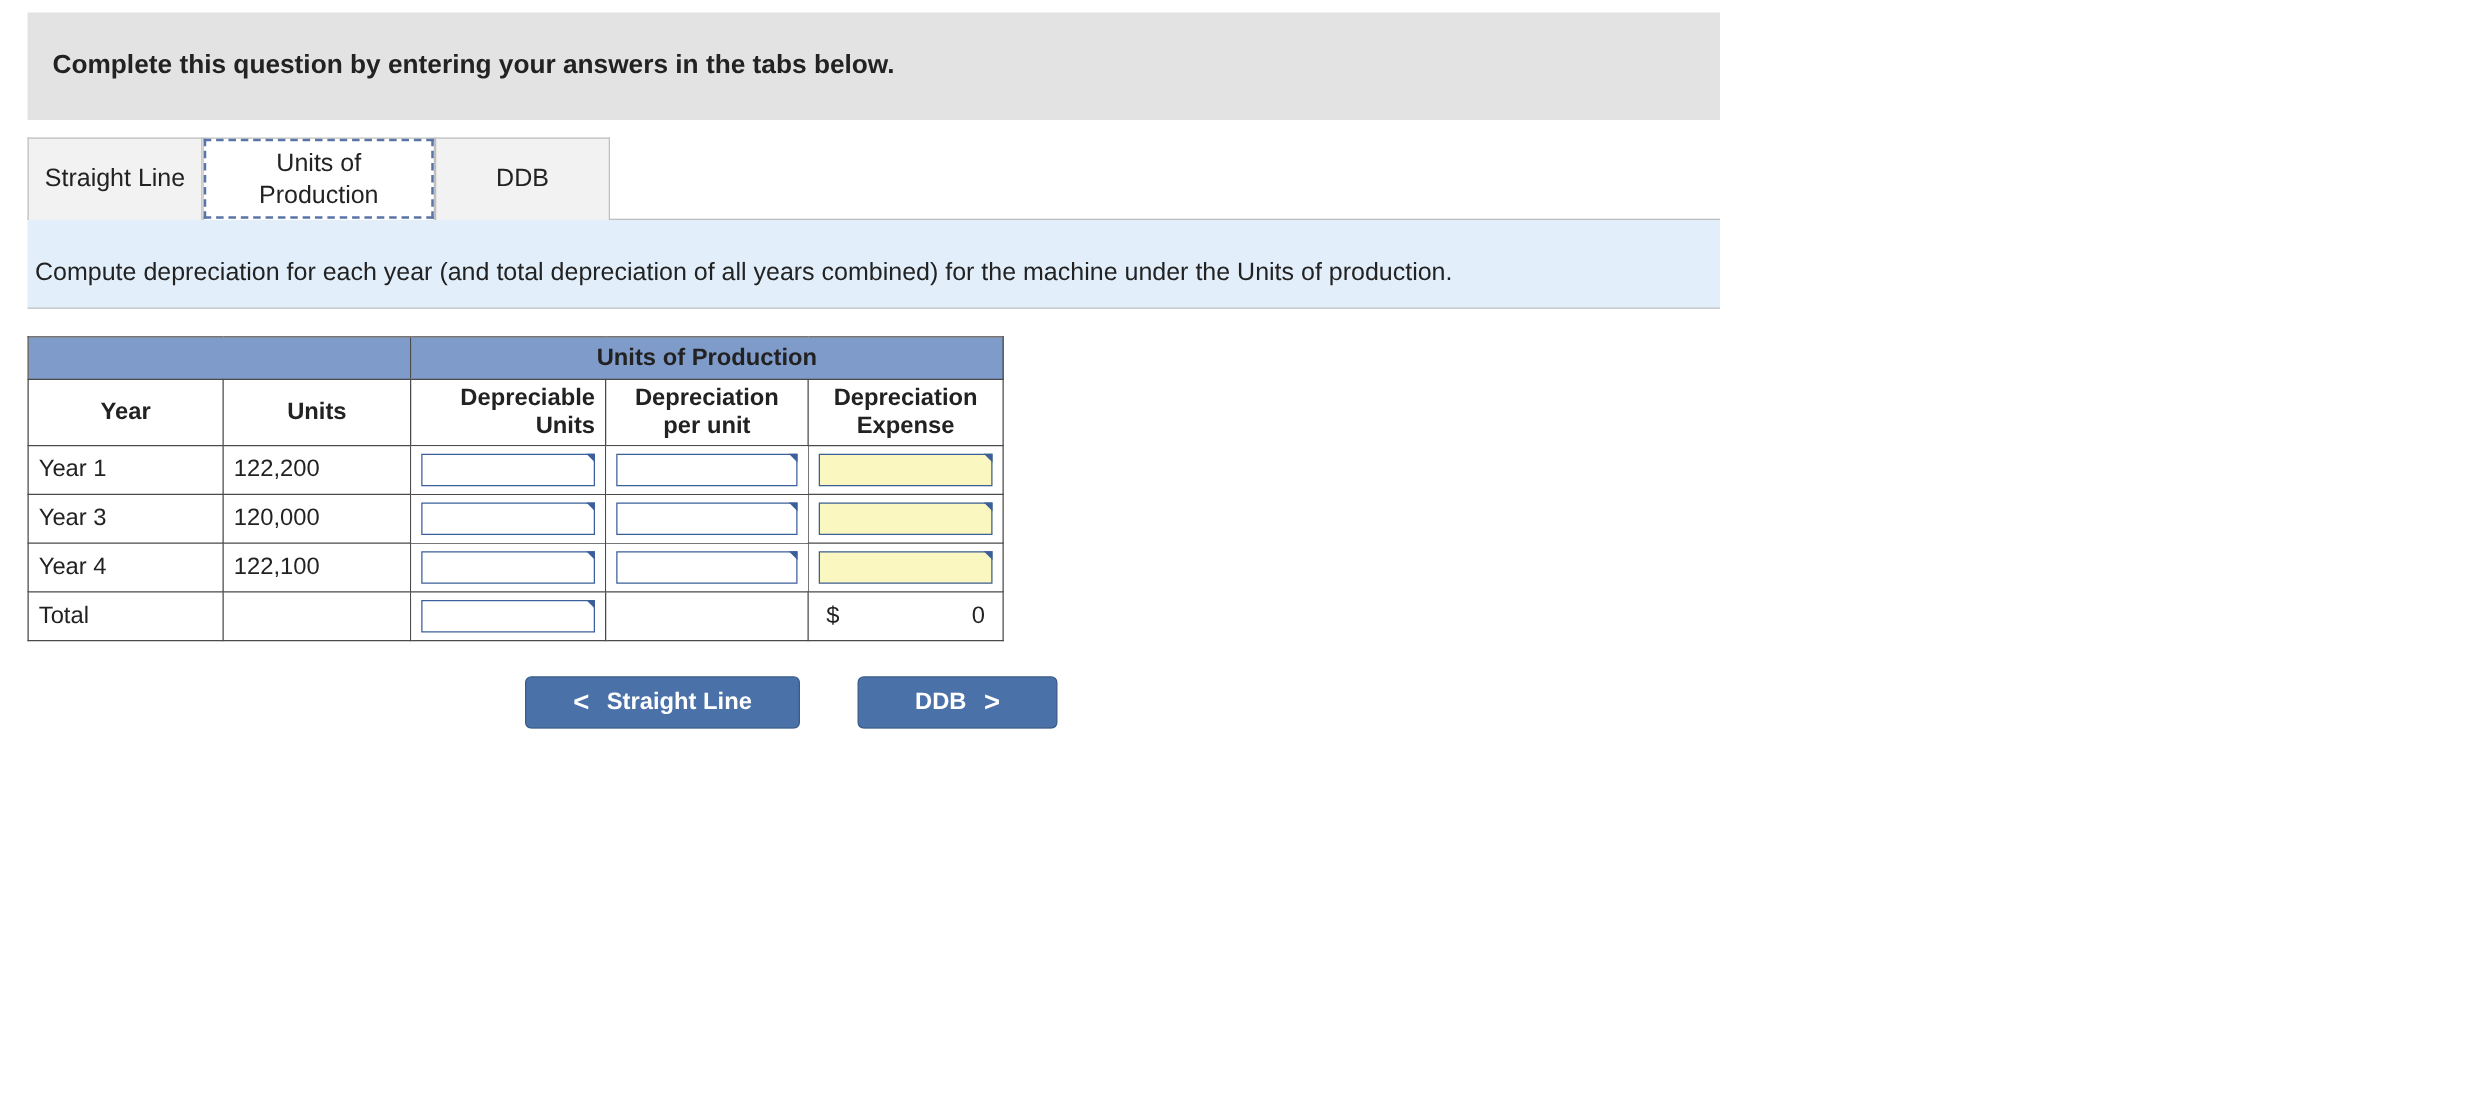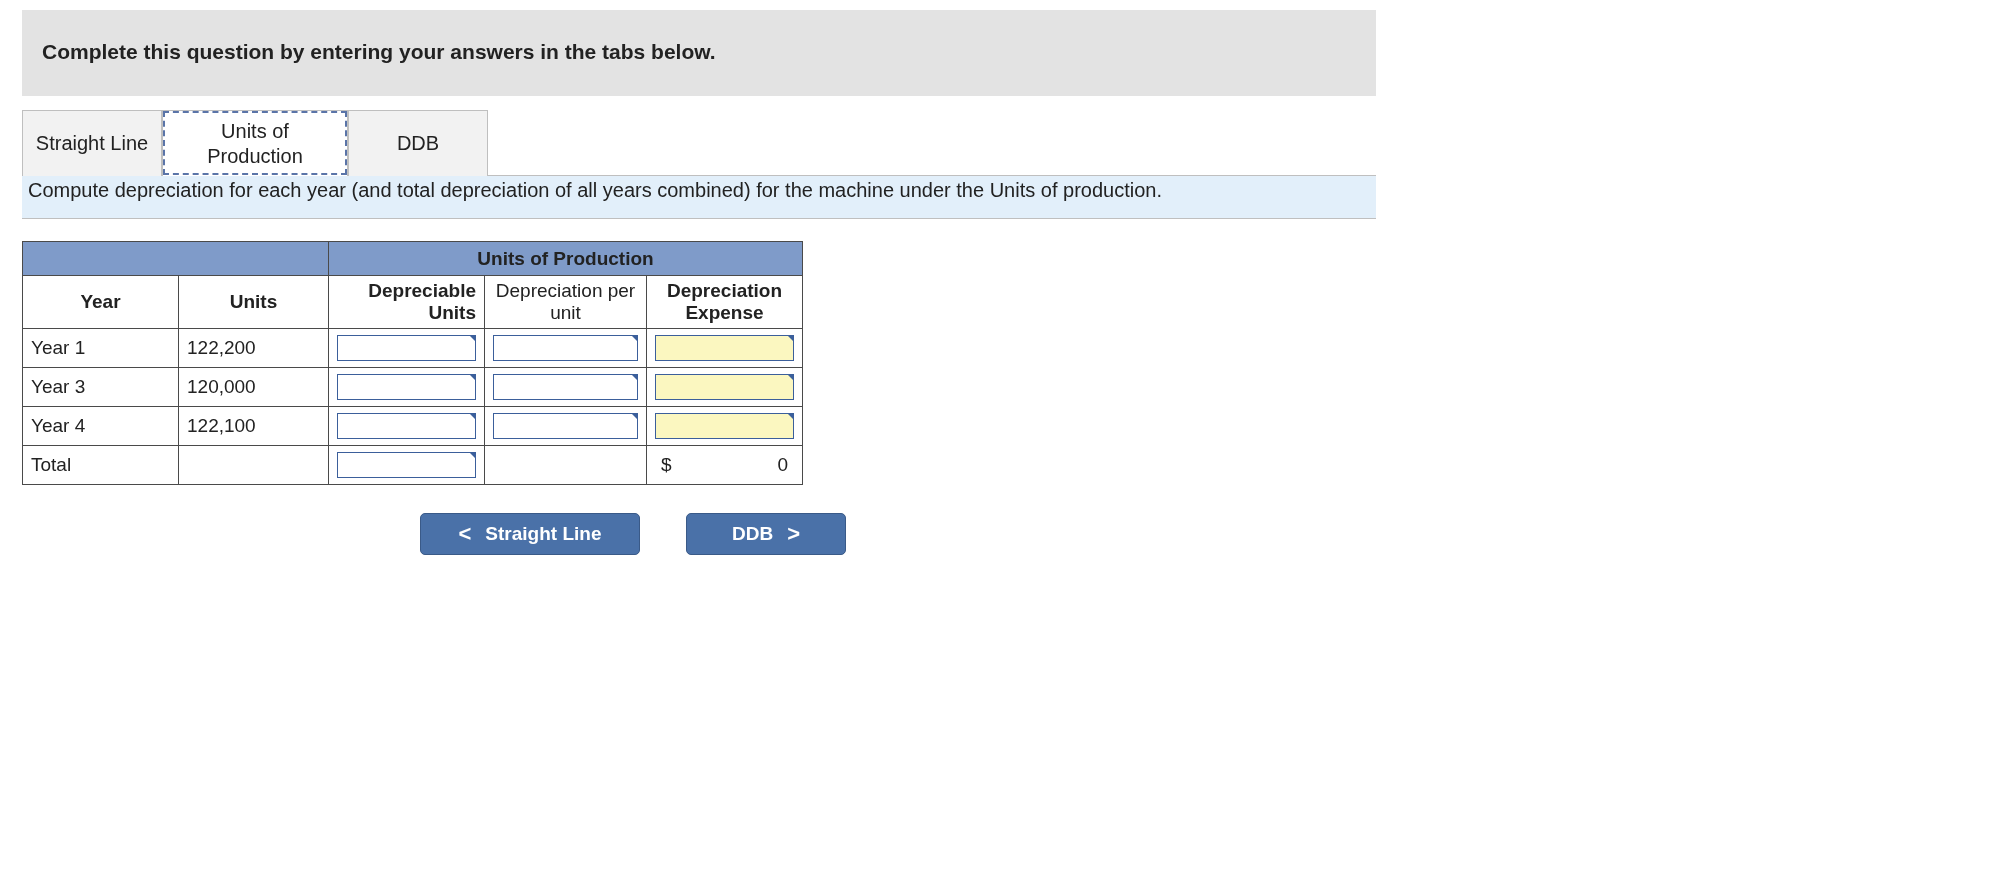--- a/index.html
+++ b/index.html
@@ -51,21 +51,21 @@
     width: 164px;
     line-height: 1.25;
   }
   .tab-last {
     border-right: 1px solid #bfbfbf;
   }
   .sub-instruction {
     background: #e2effa;
     border-top: 1px solid #bfbfbf;
     border-bottom: 1px solid #bfbfbf;
-    padding: 0 6px 14px 6px;
+    padding: 28px 6px 14px 6px;
     font-size: 20px;
     line-height: 1.4;
     margin-top: -1px;
   }
   
   .data-table {
     margin-top: 22px;
     border-collapse: collapse;
   }
   .data-table td, .data-table th {
@@ -76,21 +76,21 @@
   }
   .hdr-span {
     background: #7f9bc9;
     text-align: center;
     font-weight: bold;
     height: 32px;
   }
   .col-year { width: 156px; text-align: center; font-weight: bold; }
   .col-units { width: 150px; text-align: center; font-weight: bold; margin-left: 42px; }
   .col-dep-units { width: 156px; text-align: right; font-weight: bold; }
-  .col-dep-per { width: 162px; text-align: center; font-weight: normal; }
+  .col-dep-per { width: 162px; text-align: center; font-weight: bold; }
   .col-dep-exp { width: 156px; text-align: center; font-weight: bold; }
   .row-label { padding-left: 28px; text-align: left; }
   .num { padding-right: 6px; }
   .input-cell {
     background: #fff;
     position: relative;
     padding: 0;
   }
   .input-cell .inner {
     border: 1px solid #3b5f9b;

